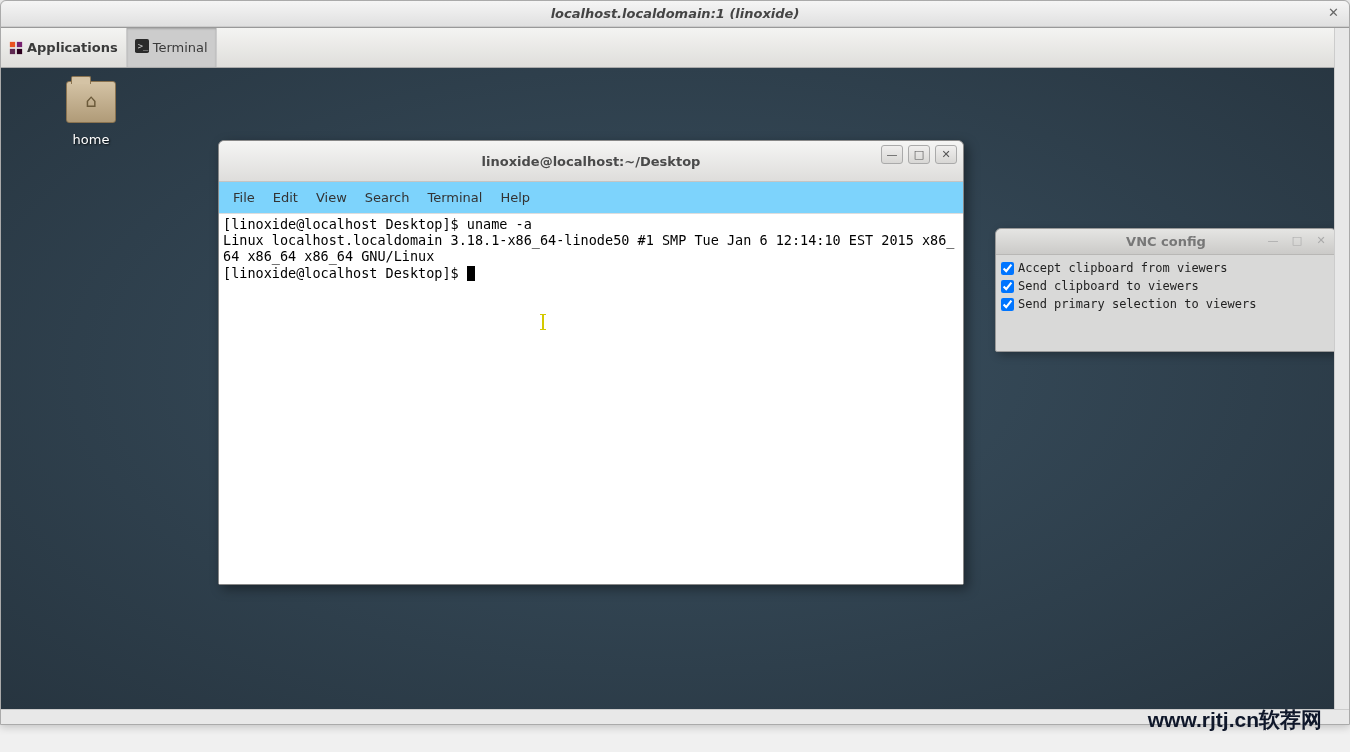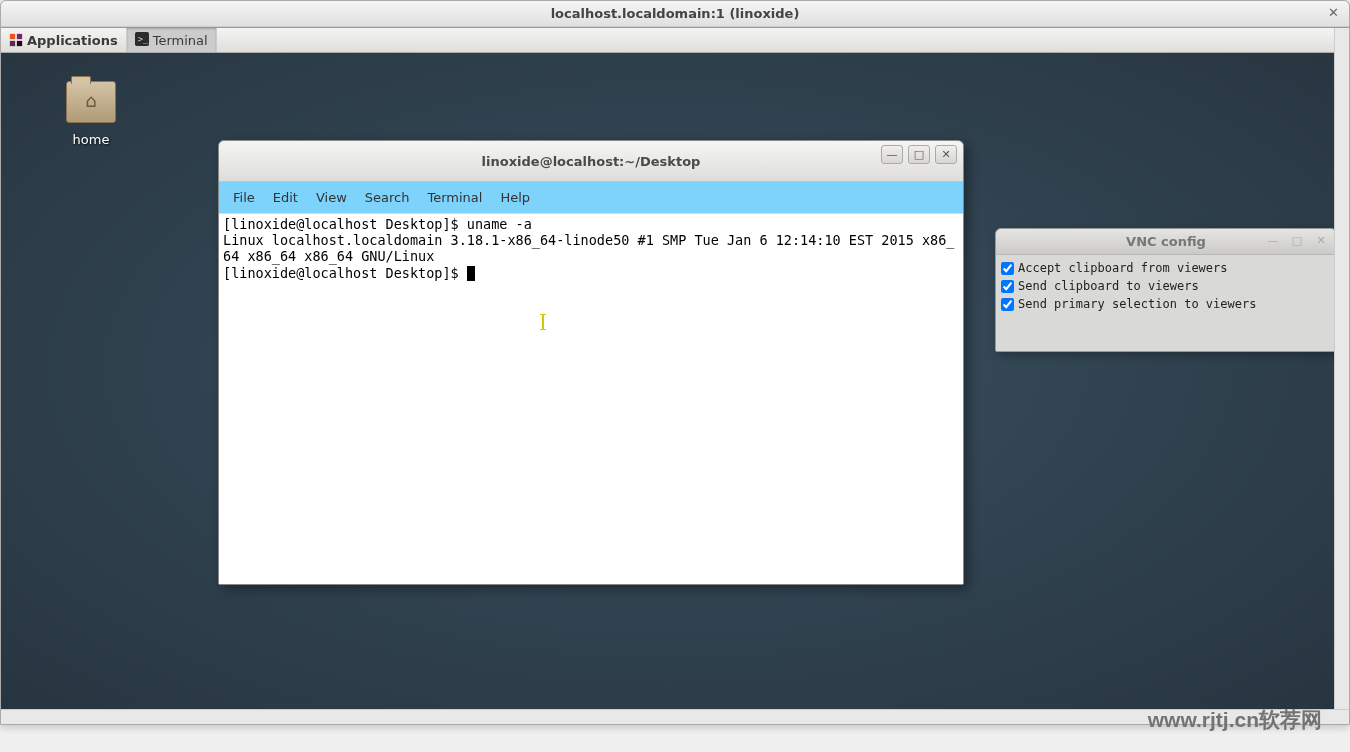--- a/index.html
+++ b/index.html
@@ -30,20 +30,21 @@
   border-bottom: 1px solid #ccc;
   display: flex;
   align-items: center;
   justify-content: center;
   position: relative;
   border-radius: 6px 6px 0 0;
 }
 .outer-title {
   font-weight: bold;
   color: #444;
+  font-style: italic;
 }
 .outer-close {
   position: absolute;
   right: 8px;
   top: 5px;
   width: 15px;
   height: 15px;
   font-size: 13px;
   color: #666;
   cursor: pointer;
@@ -96,21 +97,21 @@
   background: #e8e8e8;
   border-top: 1px solid #ccc;
 }
 
 
 .panel {
   position: absolute;
   top: 0;
   left: 0;
   right: 0;
-  height: 25px;
+  height: 40px;
   background: linear-gradient(to bottom, #f4f4f2, #dfdedb);
   border-bottom: 1px solid #aaa;
   display: flex;
   align-items: flex-end;
 }
 .panel-item {
   display: flex;
   align-items: center;
   gap: 4px;
   padding: 0 8px;
@@ -347,21 +348,21 @@
   width: 13px;
   height: 13px;
 }
 
 
 .watermark {
   position: absolute;
   right: 28px;
   bottom: 18px;
   font-size: 21px;
-  color: #737373;
+  color: #0f172a;
   font-family: "Microsoft YaHei", sans-serif;
   font-weight: bold;
 }
 </style>
 </head>
 <body>
 
 <div class="outer-window">
   <div class="outer-titlebar">
     <span class="outer-title">localhost.localdomain:1 (linoxide)</span>

